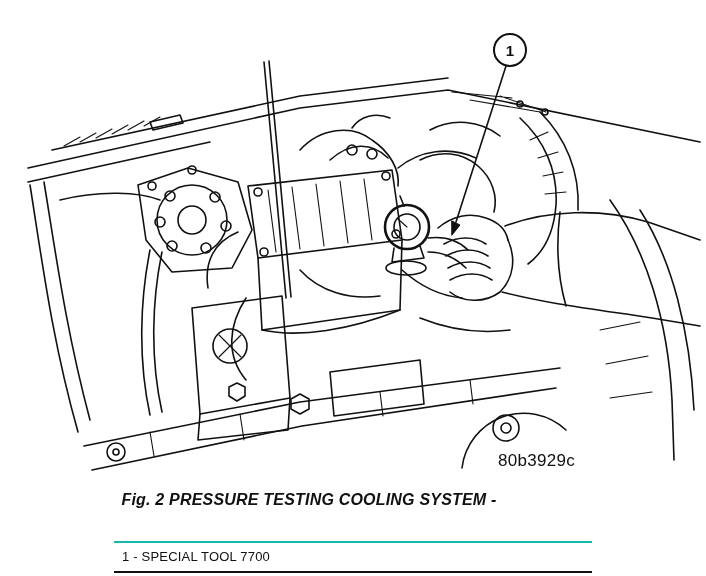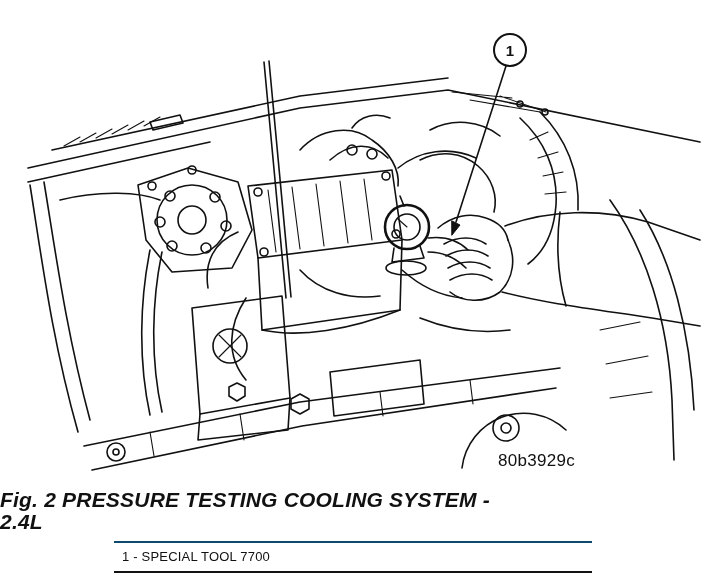--- a/index.html
+++ b/index.html
@@ -24,27 +24,27 @@
     border:2.5px solid #111;border-radius:50%;
     display:flex;align-items:center;justify-content:center;
     font-weight:bold;font-size:15px;background:#fff;
   }
   .drawing-code{
     position:absolute;left:498px;top:451px;
     font-size:17px;letter-spacing:0.3px;
   }
   .caption{
     position:absolute;left:0;top:489px;width:618px;
-    text-align:left;
+    text-align:center;
     font-weight:bold;font-style:italic;
-    font-size:21px;line-height:22px;letter-spacing:0.2px;
+    font-size:16px;line-height:22px;letter-spacing:0.2px;
   }
   .legend{
     position:absolute;left:114px;top:541px;width:462px;
-    border-top:2px solid #0c4a6e;
+    border-top:2px solid #14b8a6;
     border-bottom:2px solid #111;
     padding:6px 8px 7px 8px;
     font-size:13px;letter-spacing:0.2px;
   }
 </style>
 </head>
 <body>
 
 <div class="page">
 
@@ -184,20 +184,19 @@
 
     <div class="callout">
       <span>1</span>
     </div>
 
     <div class="drawing-code">80b3929c</div>
   </div>
 
   <div class="caption">
     <div>Fig. 2 PRESSURE TESTING COOLING SYSTEM -</div>
-    <div>2.4L</div>
   </div>
 
   <div class="legend">
     <div class="legend-item">1 - SPECIAL TOOL 7700</div>
   </div>
 
 </div>
 
 </body></html>

